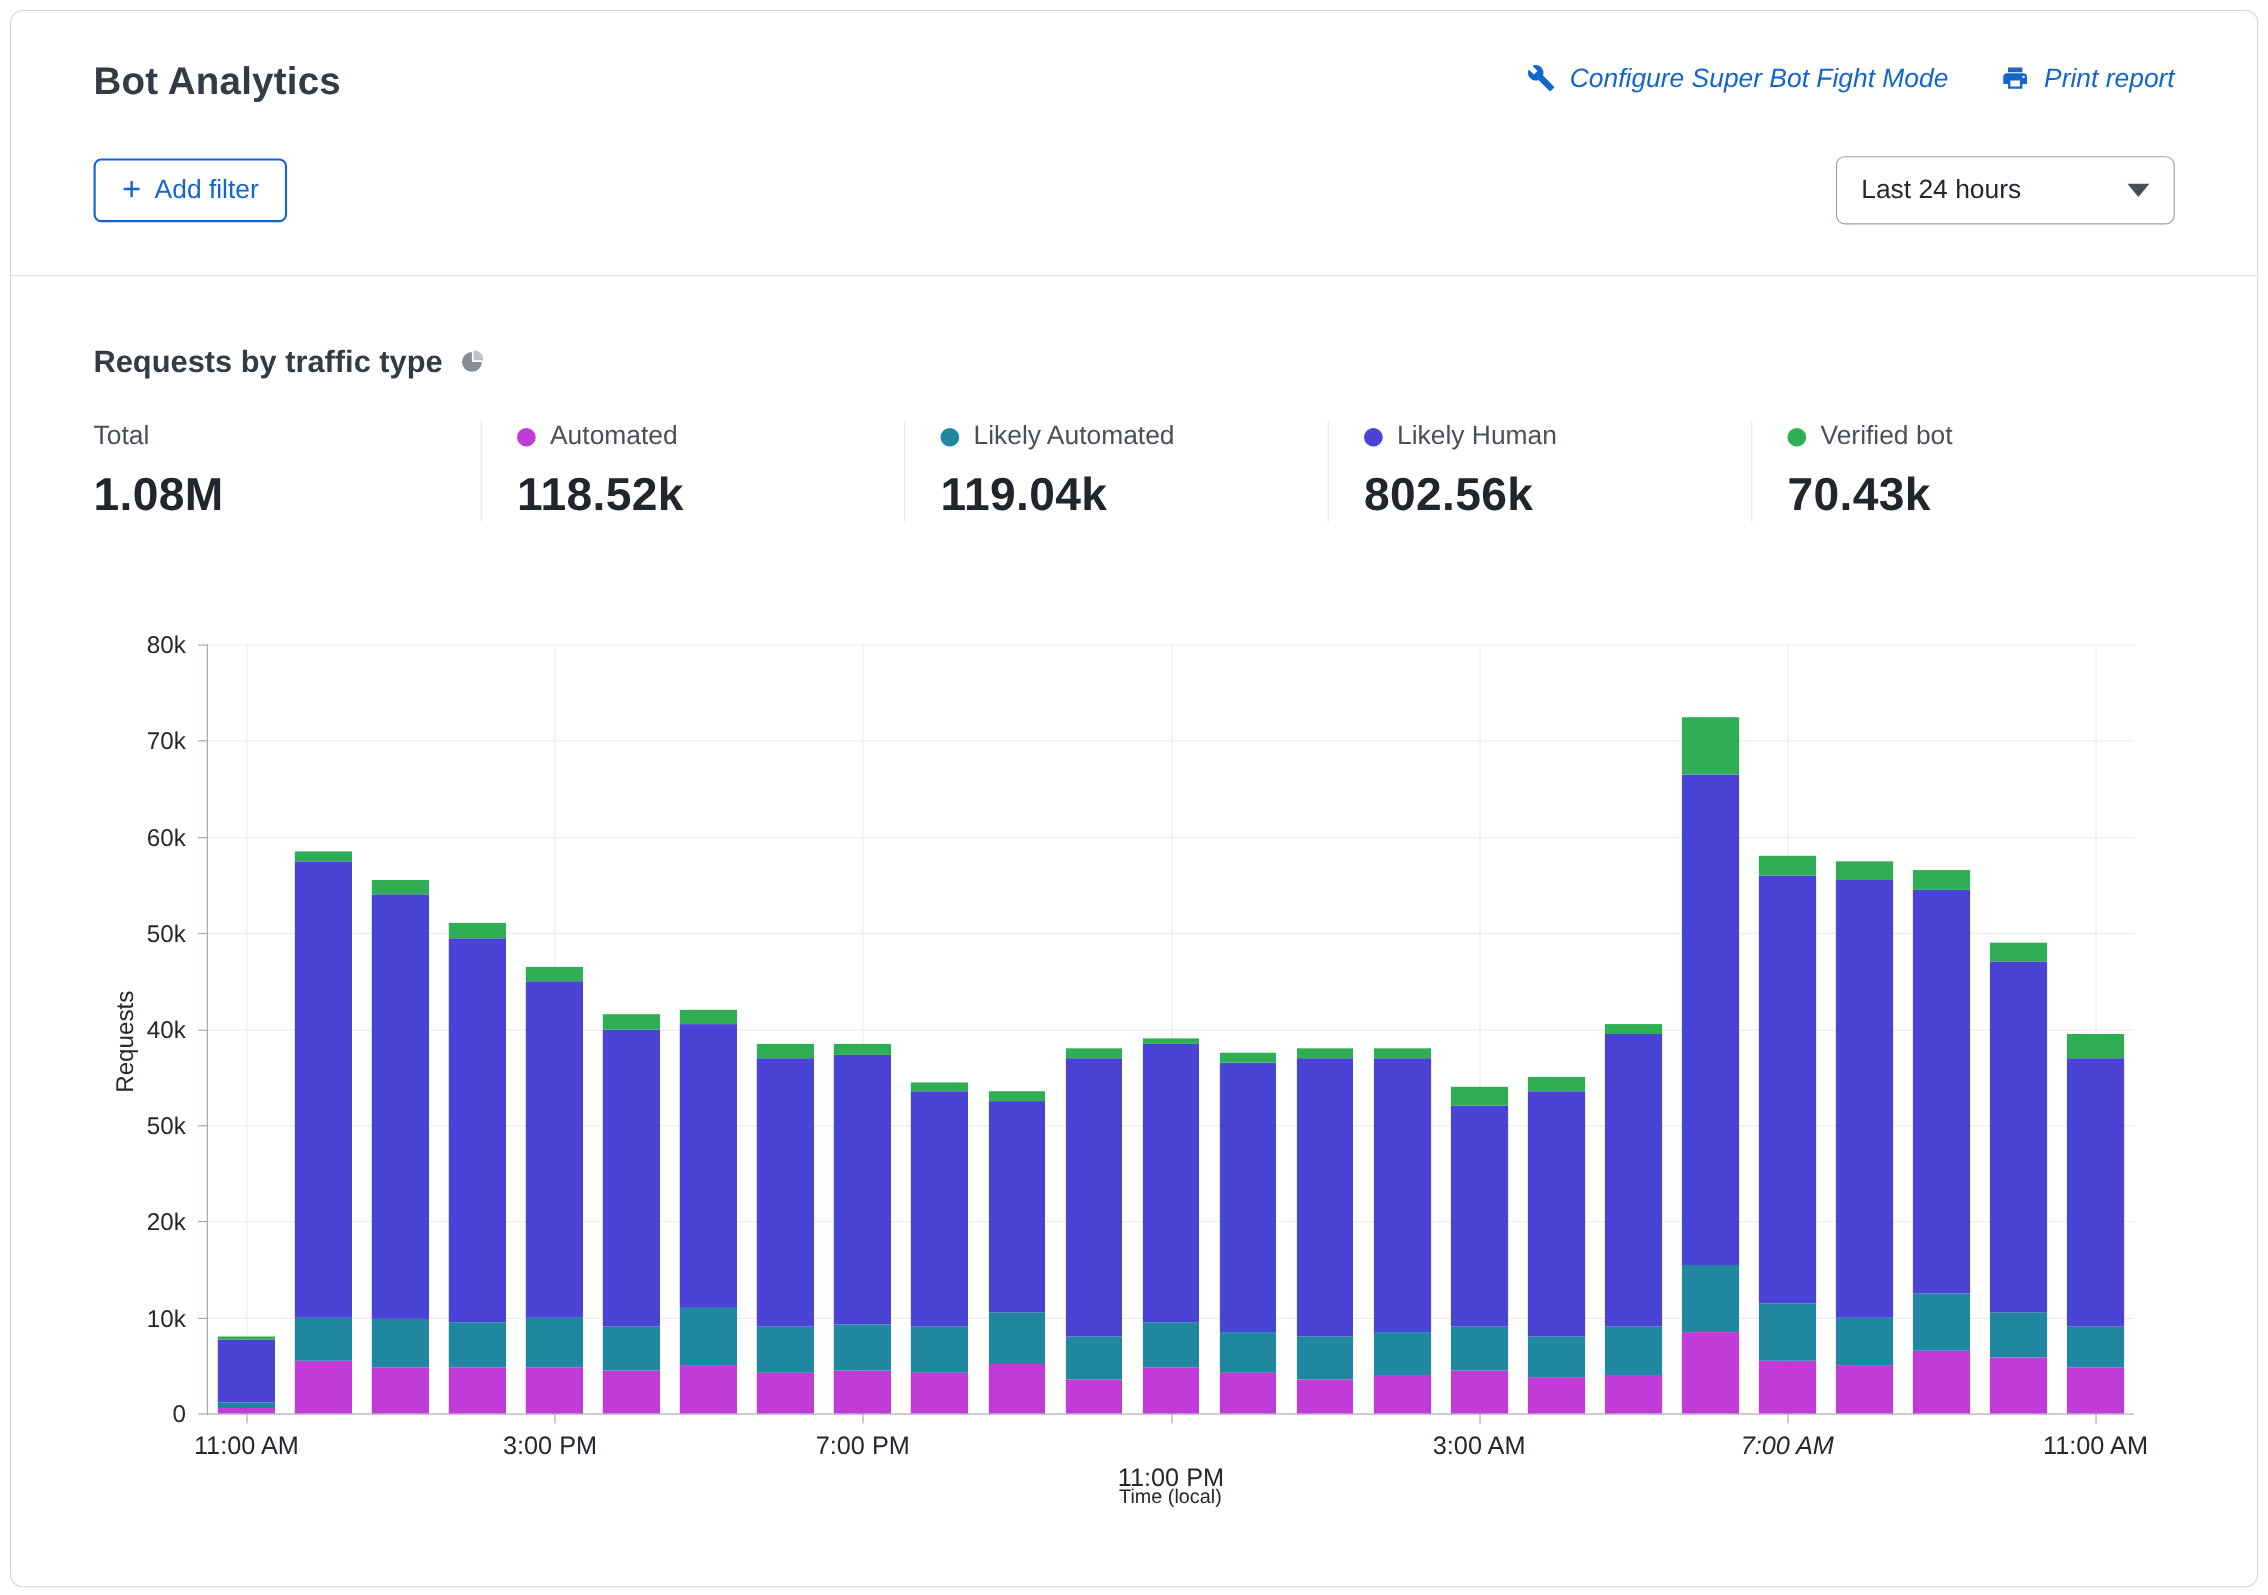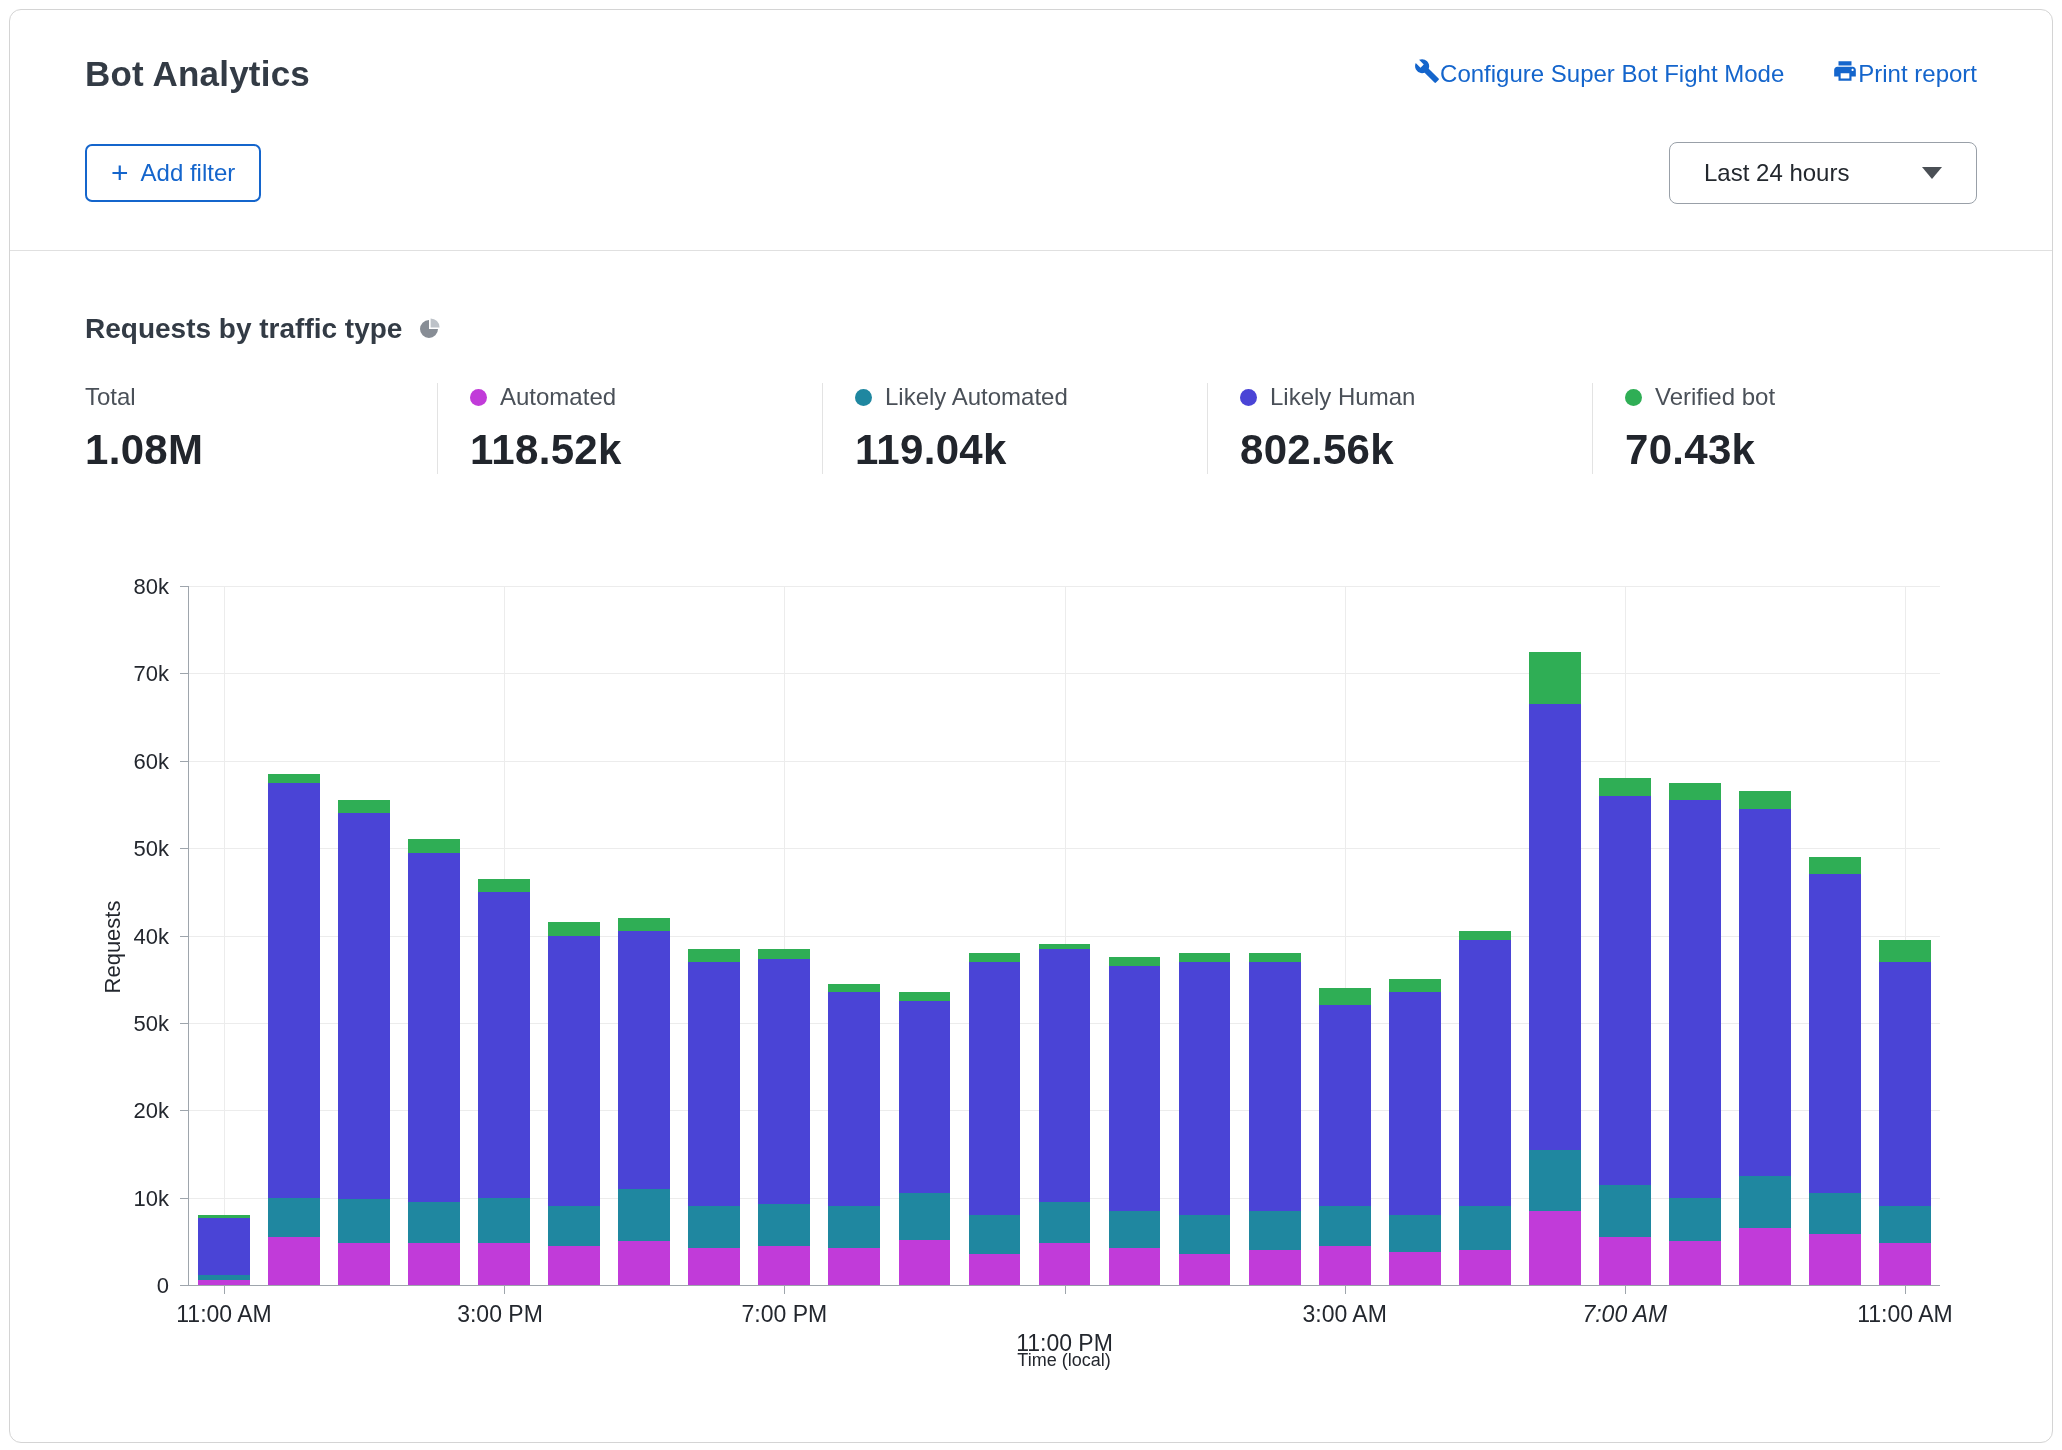--- a/index.html
+++ b/index.html
@@ -15,37 +15,37 @@
     border: 1px solid var(--card-border, #D4D4D4);
     border-radius: 12px; background: #fff; overflow: hidden;
   }
 
   
   .card-header { padding: 44px 75px 46px; border-bottom: 1px solid var(--divider, #E0E0E0); }
   .header-top { display: flex; justify-content: space-between; align-items: center; }
   .page-title { font-size: 35px; font-weight: 700; color: var(--text-heading, #333B45); letter-spacing: .2px; }
   .header-links { display: flex; align-items: center; gap: 48px; }
   .hlink {
-    display: inline-flex; align-items: center; 
-    color: var(--link, #1465CC); font-size: 24px; text-decoration: none; cursor: pointer;
+    display: inline-flex; align-items: flex-start; gap: 13px;
+    color: var(--link, #1465CC); font-size: 24px; text-decoration: none; cursor: pointer; font-style: italic;
   }
   .hlink svg { width: 26px; height: 26px; fill: var(--link, #1465CC); }
 
   .header-controls { display: flex; justify-content: space-between; align-items: center; margin-top: 48px; }
   .add-filter {
     display: inline-flex; align-items: center; gap: 12px;
     background: #fff; border: 2px solid var(--link, #1465CC); border-radius: 7px;
     color: var(--link, #1465CC); font-size: 24px; font-family: inherit;
     padding: 13px 24px; cursor: pointer;
   }
   .add-filter .plus { font-size: 30px; line-height: 22px; font-weight: 400; }
   .select {
     width: 308px; height: 62px; border: 1px solid #99A0A8; border-radius: 8px;
     display: flex; align-items: center; justify-content: space-between;
-    padding: 0 34px; font-size: 24px; color: #23282E; cursor: pointer; background: #fff;
+    padding: 0 22px; font-size: 24px; color: #23282E; cursor: pointer; background: #fff;
   }
   .caret {
     width: 0; height: 0;
     border-left: 10px solid transparent; border-right: 10px solid transparent;
     border-top: 12px solid #4A4F55;
   }
 
   
   .section { padding: 62px 75px 0; }
   .section-title-row { display: flex; align-items: center; gap: 15px; }

